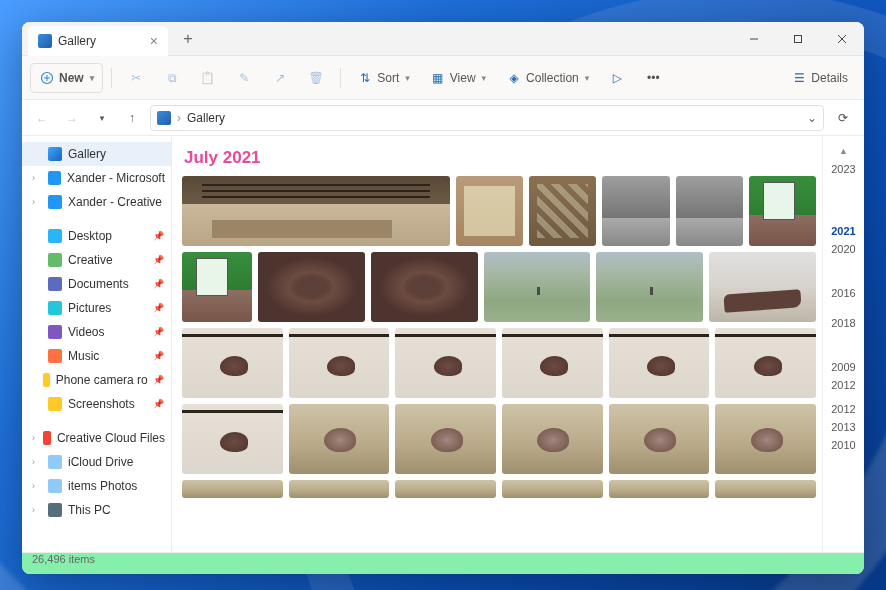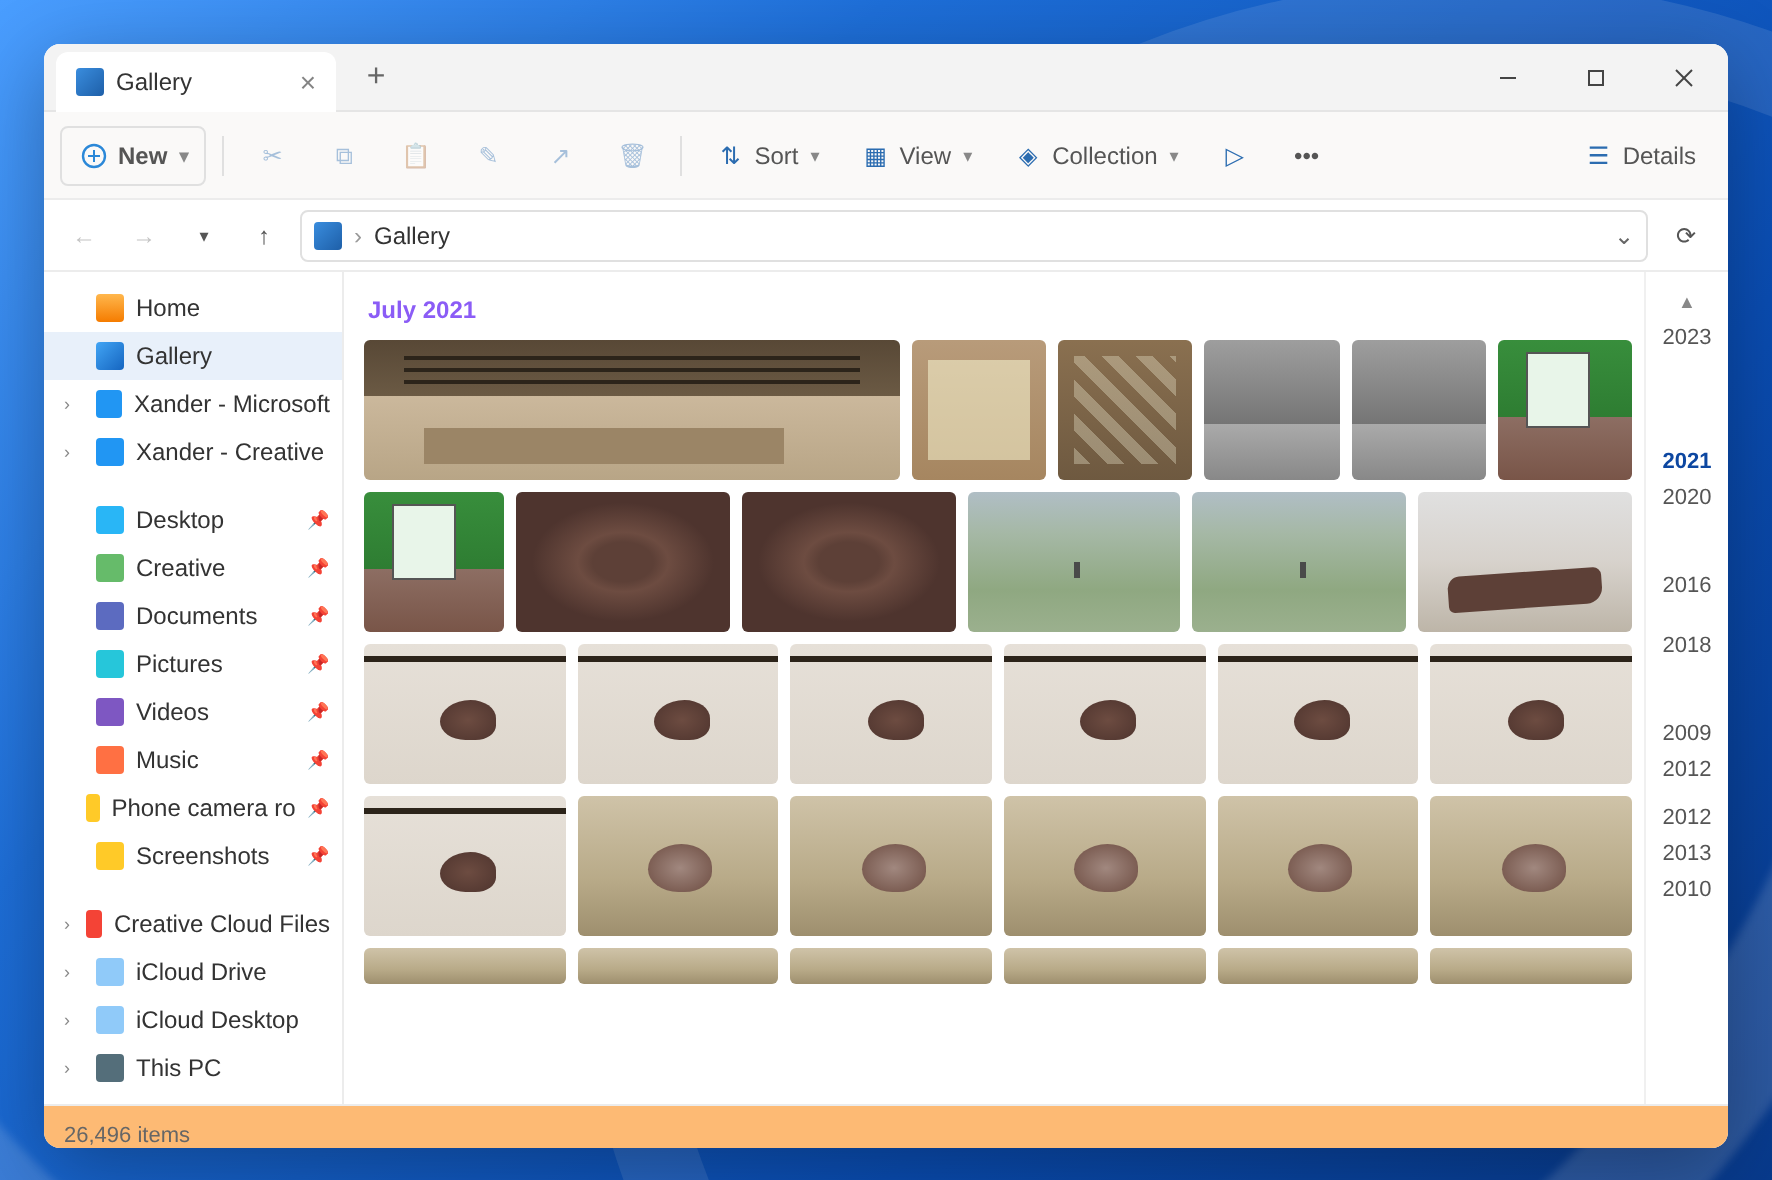--- a/index.html
+++ b/index.html
@@ -185,24 +185,24 @@
     overflow:hidden;
     position:relative;
     background:#fff;
   }
   .gallery {
     flex:1;
     padding: 10px 6px 10px 10px;
     overflow:hidden;
   }
   .section-title {
-    font-size:12px;
+    font-size:17px;
     font-weight:600;
     margin: 2px 0 8px 2px;
-    color:#8b5cf6;
+    color:#ec4899;
   }
   .row {
     display:flex;
     gap:6px;
     margin-bottom:6px;
   }
   .thumb {
     height: 70px;
     border-radius:3px;
     flex: 1 1 0;
@@ -246,24 +246,24 @@
   .tl-top-arrow { color:#888; font-size:9px; margin-bottom:4px; }
   .tl-year { margin: 3px 0; }
   .tl-year.active { color:#0d47a1; font-weight:600; }
   .tl-gap { flex:0 0 44px; }
   .tl-gap-sm { flex:0 0 26px; }
   .statusbar {
     height: 22px;
     border-top:1px solid #ececec;
     padding: 0 10px;
     display:flex;
-    align-items:flex-end;
+    align-items:flex-start;
     font-size:11px;
     color:#666;
-    background:#fdba74;
+    background:#86efac;
   }
   svg { display:block; }
 </style>
 </head>
 <body>
 <div class="bg-swoosh"></div>
 <div class="bg-swoosh2"></div>
 
 <div class="window">
 
@@ -366,25 +366,20 @@
       <span class="cbox-right">
         <span>⌄</span>
       </span>
     </div>
     <div class="refresh">⟳</div>
   </div>
 
   <div class="body">
 
     <div class="sidebar">
-      <div class="sb-item">
-          <span class="exp"></span>
-          <span class="ic ic-home"></span>
-          <span>Home</span>
-        </div>
       <div class="sb-item selected">
           <span class="exp"></span>
           <span class="ic ic-gallery"></span>
           <span>Gallery</span>
         </div>
       <div class="sb-item">
           <span class="exp">›</span>
           <span class="ic ic-cloud"></span>
           <span>Xander - Microsoft</span>
         </div>
@@ -449,21 +444,21 @@
           <span>Creative Cloud Files</span>
         </div>
       <div class="sb-item">
           <span class="exp">›</span>
           <span class="ic" style="background:#90caf9;"></span>
           <span>iCloud Drive</span>
         </div>
       <div class="sb-item">
           <span class="exp">›</span>
           <span class="ic" style="background:#90caf9;"></span>
-          <span>iCloud Desktop</span>
+          <span>items Photos</span>
         </div>
       <div class="sb-item">
           <span class="exp">›</span>
           <span class="ic ic-pc"></span>
           <span>This PC</span>
         </div>
     </div>
 
     <div class="content">
       <div class="gallery">

